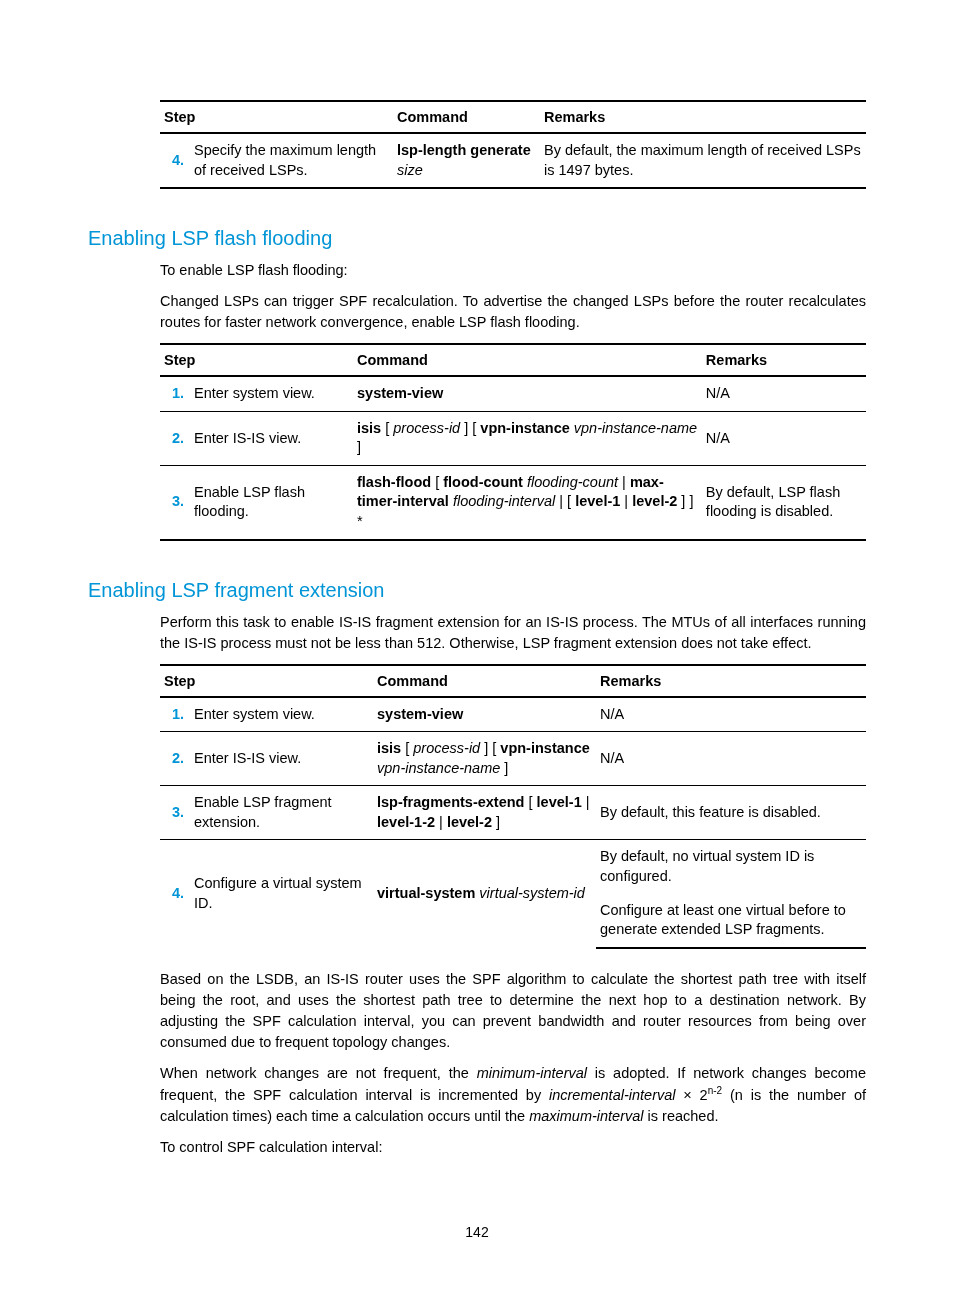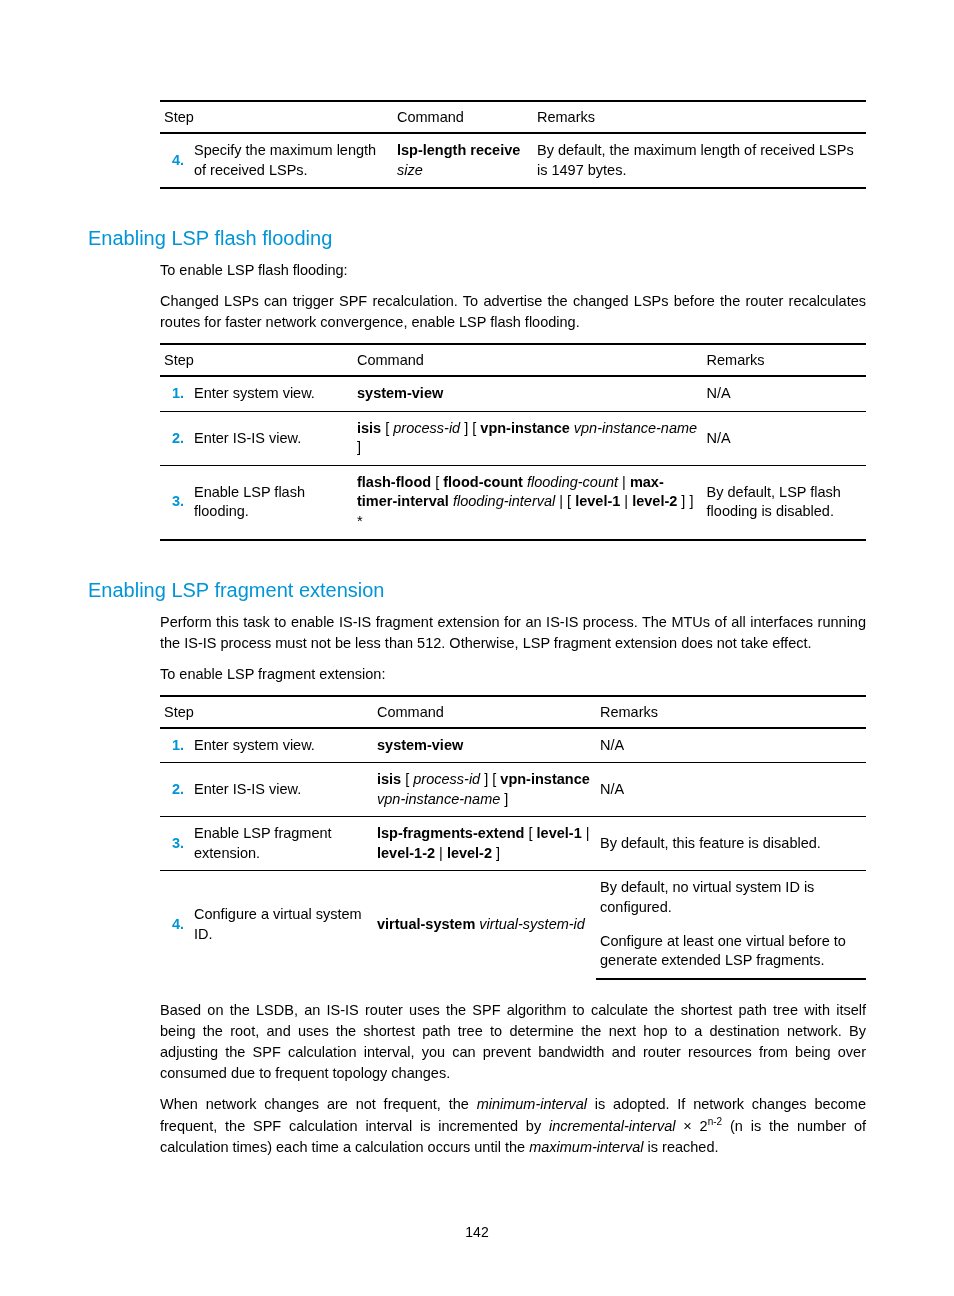--- a/index.html
+++ b/index.html
@@ -1,19 +1,19 @@
 <!DOCTYPE html>
 <html><head>
 <meta charset="utf-8">
 <style>
 body{margin:0;background:#fff;font-family:Georgia,'Times New Roman',serif;color:#000}
 .page{width:954px;min-height:1296px;margin:0 auto;padding:92px 88px 0 88px;box-sizing:border-box;position:relative}
 .content{margin-left:72px}
 .tbl{width:100%;border-collapse:collapse;margin:8px 0 20px 0;font-family:Arial,Helvetica,sans-serif;font-size:14.5px}
-.tbl thead th{border-top:2px solid #000;border-bottom:2px solid #000;text-align:left;padding:7px 4px 7px 4px;font-weight:normal}
+.tbl thead th{border-top:2px solid #000;border-bottom:2px solid #000;text-align:left;padding:7px 4px 7px 4px;font-weight:bold}
 .tbl tbody td{border-bottom:1px solid #000;padding:7px 4px;vertical-align:middle;line-height:1.35}
 .tbl tbody tr.last td{border-bottom:2px solid #000}
 .tbl .num{color:#0095d6;font-weight:bold;text-align:right;width:20px;padding-right:6px;vertical-align:middle}
 .tbl .step-col{width:195px}
 .tbl2 .step-col{width:155px}
 .tbl3 .step-col{width:175px}
 .h2{font-family:Arial,Helvetica,sans-serif;font-weight:normal;color:#0095d6;font-size:20px;margin:38px 0 8px -72px}
 .h1{font-family:Georgia,'Times New Roman',serif;font-weight:normal;color:#0095d6;font-size:30px;margin:36px 0 16px -72px}
 p{font-family:Arial,Helvetica,sans-serif;font-size:14.5px;line-height:1.45;margin:10px 0;text-align:justify}
 .bold{font-weight:bold}
@@ -34,21 +34,21 @@
           <tr>
 <th colspan="2">Step</th>
 <th>Command</th>
 <th>Remarks</th>
 </tr>
         </thead>
 <tbody>
 <tr class="last">
 <td class="num">4.</td>
 <td class="step-col">Specify the maximum length of received LSPs.</td>
-<td><span class="bold">lsp-length receive </span><span class="ital">size</span></td>
+<td><span class="bold">lsp-length generate </span><span class="ital">size</span></td>
 <td>By default, the maximum length of received LSPs is 1497 bytes.</td>
 </tr>
 </tbody>
 </table>
 
 <div class="h2">Enabling LSP flash flooding</div>
 <p>To enable LSP flash flooding:</p>
 <p>Changed LSPs can trigger SPF recalculation. To advertise the changed LSPs before the router recalculates routes for faster network convergence, enable LSP flash flooding.</p>
 
 <table class="tbl tbl2">
@@ -76,21 +76,20 @@
 <td class="num">3.</td>
 <td class="step-col">Enable LSP flash flooding.</td>
 <td><span class="bold">flash-flood</span><span> [ </span><span class="bold">flood-count</span><span class="ital"> flooding-count</span><span> | </span><span class="bold">max-timer-interval</span><span class="ital"> flooding-interval</span><span> | [ </span><span class="bold">level-1</span><span> | </span><span class="bold">level-2</span><span> ] ] *</span></td>
 <td>By default, LSP flash flooding is disabled.</td>
 </tr>
 </tbody>
 </table>
 
 <div class="h2">Enabling LSP fragment extension</div>
 <p>Perform this task to enable IS-IS fragment extension for an IS-IS process. The MTUs of all interfaces running the IS-IS process must not be less than 512. Otherwise, LSP fragment extension does not take effect.</p>
-<p>To enable LSP fragment extension:</p>
 
 <table class="tbl tbl3">
 <thead>
           <tr>
 <th colspan="2">Step</th>
 <th class="cmd-col">Command</th>
 <th>Remarks</th>
 </tr>
         </thead>
 <tbody>
@@ -119,16 +118,17 @@
 <td>By default, no virtual system ID is configured.</td>
 </tr>
 <tr class="last">
 <td>Configure at least one virtual before to generate extended LSP fragments.</td>
 </tr>
 </tbody>
 </table>
 
 <p>Based on the LSDB, an IS-IS router uses the SPF algorithm to calculate the shortest path tree with itself being the root, and uses the shortest path tree to determine the next hop to a destination network. By adjusting the SPF calculation interval, you can prevent bandwidth and router resources from being over consumed due to frequent topology changes.</p>
 <p><span>When network changes are not frequent, the </span><span class="ital">minimum-interval</span><span> is adopted. If network changes become frequent, the SPF calculation interval is incremented by </span><span class="ital">incremental-interval</span><span> × 2</span><span class="sup">n-2</span><span> (n is the number of calculation times) each time a calculation occurs until the </span><span class="ital">maximum-interval</span><span> is reached.</span></p>
+<p>To control SPF calculation interval:</p>
 
 </div>
 <div class="pnum">142</div>
 </div>
 
 </body></html>

